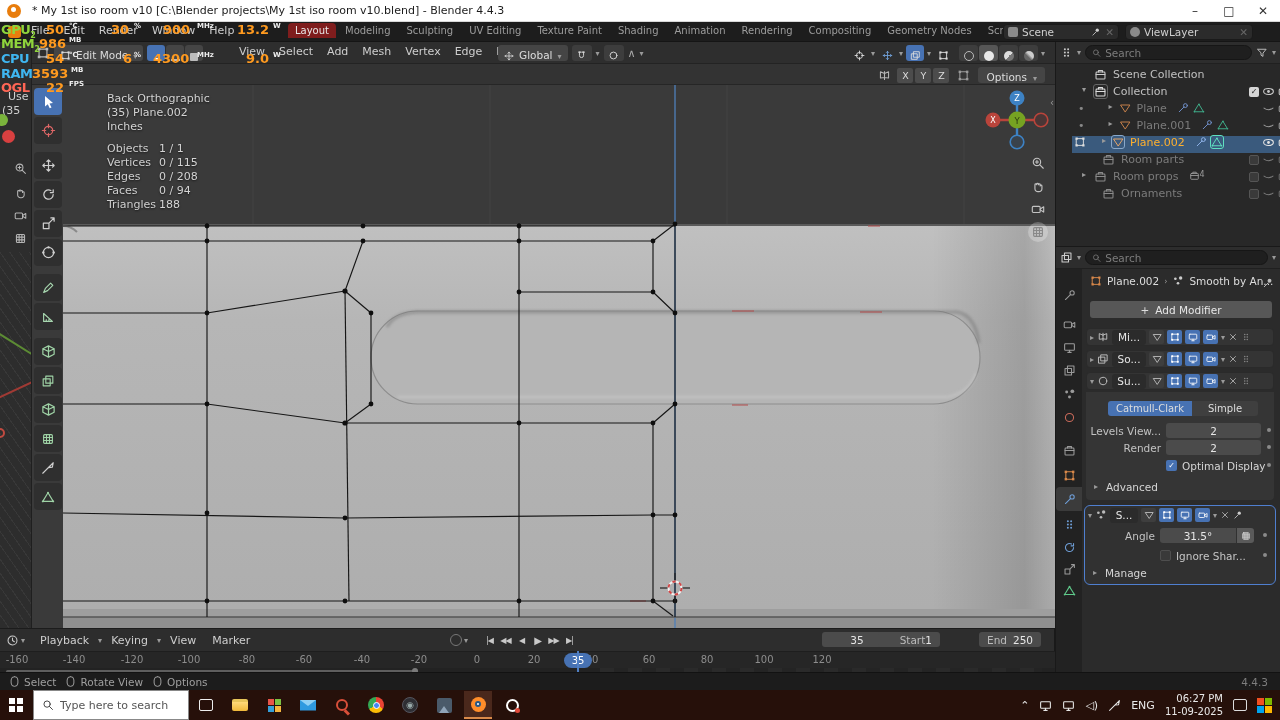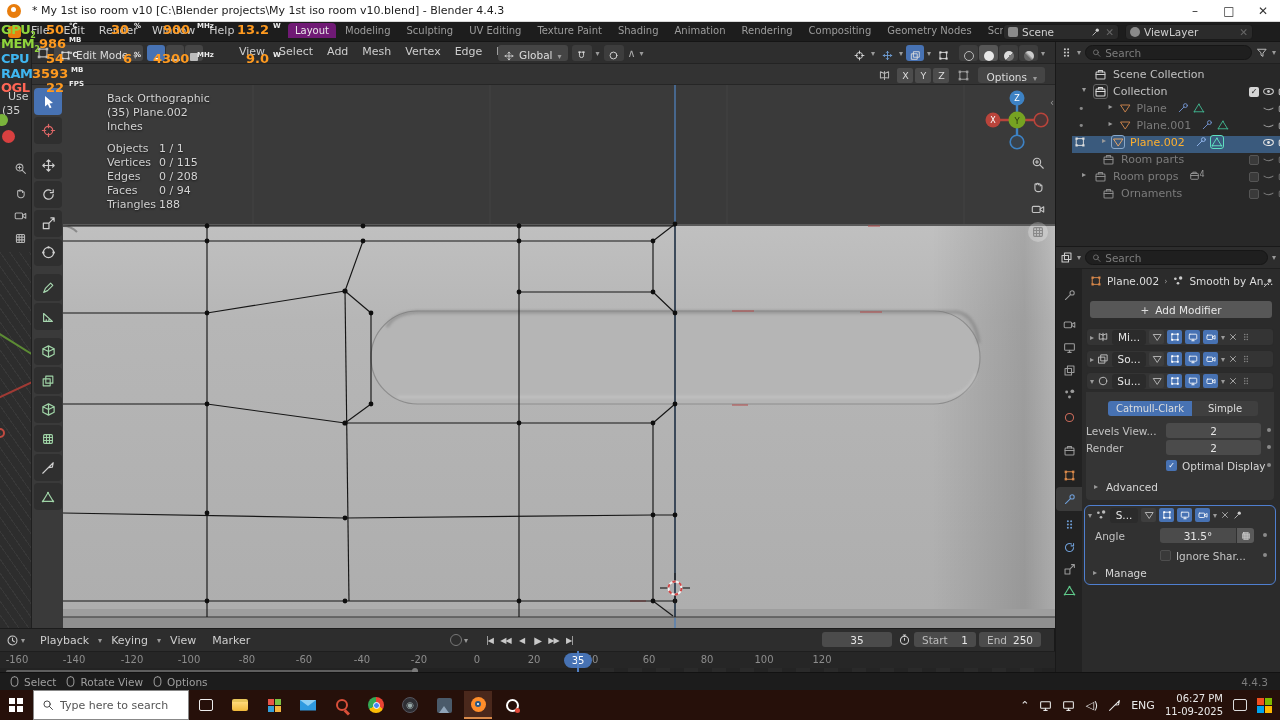--- a/index.html
+++ b/index.html
@@ -9,21 +9,21 @@
   .row{display:flex;align-items:center}
   svg.i{stroke:currentColor;fill:none;stroke-width:1.3;stroke-linecap:round;stroke-linejoin:round;display:block}
   
   #titlebar{left:0;top:0;width:1280px;height:22px;background:#ffffff;border-bottom:1px solid #d8d8d8;color:#1c1c1c}
   #titlebar .t{font-size:11px;padding-left:6px}
   .winbtn{width:34px;height:22px;display:flex;align-items:center;justify-content:center;color:#333;font-size:12px}
   
   #topbar{left:0;top:22px;width:1280px;height:20px;background:#1d1d1d;border-bottom:1px solid #151515}
   .menu-item{color:#cecece;font-size:11px;padding:0 7px}
   .ws-tab{color:#9c9c9c;font-size:10px;padding:2px 7px;border-radius:4px 4px 0 0;white-space:nowrap}
-  .ws-tab.active{background:#701a75;color:#e8e8e8}
+  .ws-tab.active{background:#7f1d1d;color:#e8e8e8}
   .idwidget{background:#2b2b2b;border:1px solid #1a1a1a;border-radius:4px;height:16px;display:flex;align-items:center;padding:0 4px;gap:4px;color:#d0d0d0;font-size:10.5px}
   
   #vpheader{left:32px;top:42px;width:1023px;height:22px;background:#2e2e2e;border-bottom:1px solid #232323}
   #toolsettings{left:32px;top:64px;width:1023px;height:21px;background:#333333;border-bottom:1px solid #262626}
   .hbtn{background:#454545;border-radius:3px;height:16px;display:flex;align-items:flex-end;justify-content:center;color:#ddd}
   .chev{color:#9a9a9a;font-size:8px}
   .axisbtn{width:16px;height:15px;background:#4c4c4c;border-radius:2px;color:#ddd;font-size:9.5px;display:flex;align-items:center;justify-content:center;margin-left:2px}
   
   #sliver{left:0;top:42px;width:32px;height:586px;background:#2d2d2d;border-right:1px solid #1f1f1f;overflow:hidden}
   #sliver .hatch{position:absolute;left:0;top:210px;width:32px;height:376px;background:repeating-linear-gradient(55deg,transparent 0 7px,#383838 7px 8px)}
@@ -52,21 +52,21 @@
   
   #props{left:1055px;top:247px;width:225px;height:425px;background:#2b2b2b;border-left:1px solid #191919}
   #ptabs{position:absolute;left:0;top:22px;width:26px;height:403px;background:#222222}
   .ptab{position:absolute;left:0;width:26px;height:24px;display:flex;align-items:center;justify-content:center;color:#9a9a9a}
   .ptab.active{background:#3b3b3b;border-radius:4px 0 0 4px;color:#6f9fd8}
   .fld{background:#4b4b4b;border-radius:3px;color:#e6e6e6;display:flex;align-items:center;justify-content:center;font-size:10.5px;height:15px}
   .modcard{position:absolute;left:30px;width:188px;height:18px;background:#343434;border:1px solid #2a2a2a;border-radius:4px;display:flex;align-items:center;padding:0 3px;gap:3px}
   .tgl{width:15px;height:14px;border-radius:2px;background:#3e3e3e;display:flex;align-items:center;justify-content:center;color:#c9c9c9}
   .tgl.on{background:#4772b3;color:#fff}
   .dot{width:4px;height:4px;border-radius:50%;background:#8a8a8a}
-  .plabel{color:#c2c2c2;font-size:10.5px;}
+  .plabel{color:#c2c2c2;font-size:10.5px;text-align:right}
   .seg{height:15px;display:flex;align-items:center;justify-content:center;font-size:10px;color:#ddd;background:#3f3f3f}
   .chkblue{width:11px;height:11px;border-radius:2px;background:#4772b3;color:#fff;font-size:8px;display:flex;align-items:center;justify-content:center}
   .chkoff{width:11px;height:11px;border-radius:2px;background:#393939;border:1px solid #4e4e4e}
   
   #timeline{left:0;top:628px;width:1055px;height:44px;background:#2d2d2d;border-top:1px solid #1c1c1c;border-right:1px solid #191919}
   #ruler{position:absolute;left:0;top:22px;width:1055px;height:17px;background:#262626;border-top:1px solid #1e1e1e;overflow:hidden}
   .tick{position:absolute;top:2px;transform:translateX(-50%);color:#8d8d8d;font-size:10px}
   .transport{display:flex;gap:1px}
   .trbtn{min-width:15px;height:16px;background:transparent;color:#c9c9c9;font-size:8px;display:flex;align-items:center;justify-content:center;letter-spacing:-1px}
   .trbtn.play{font-size:10px}
@@ -1147,21 +1147,21 @@
         <span class="trbtn">◀</span>
         <span class="trbtn play">▶</span>
         <span class="trbtn">▶▶</span>
         <span class="trbtn">▶|</span>
       </div>
     </div>
     <span class="fld abs" style="left:822px;top:3px;width:70px">35</span>
     <svg class="i abs" width="13" height="13" style="left:898px;top:4px;color:#ccc">
         <use href="#s-stopw"></use>
       </svg>
-    <div class="fld abs row" style="left:914px;top:3px;width:62px;justify-content:space-between;padding:0 8px">
+    <div class="fld abs row" style="left:878px;top:3px;width:62px;justify-content:flex-end;padding:0 8px">
       <span style="color:#bbb">Start</span>
         <span>1</span>
     </div>
     <div class="fld abs row" style="left:979px;top:3px;width:62px;justify-content:space-between;padding:0 8px">
       <span style="color:#bbb">End</span>
         <span>250</span>
     </div>
 
     <div id="ruler">
       <span class="tick" style="left:17px">-160</span>

